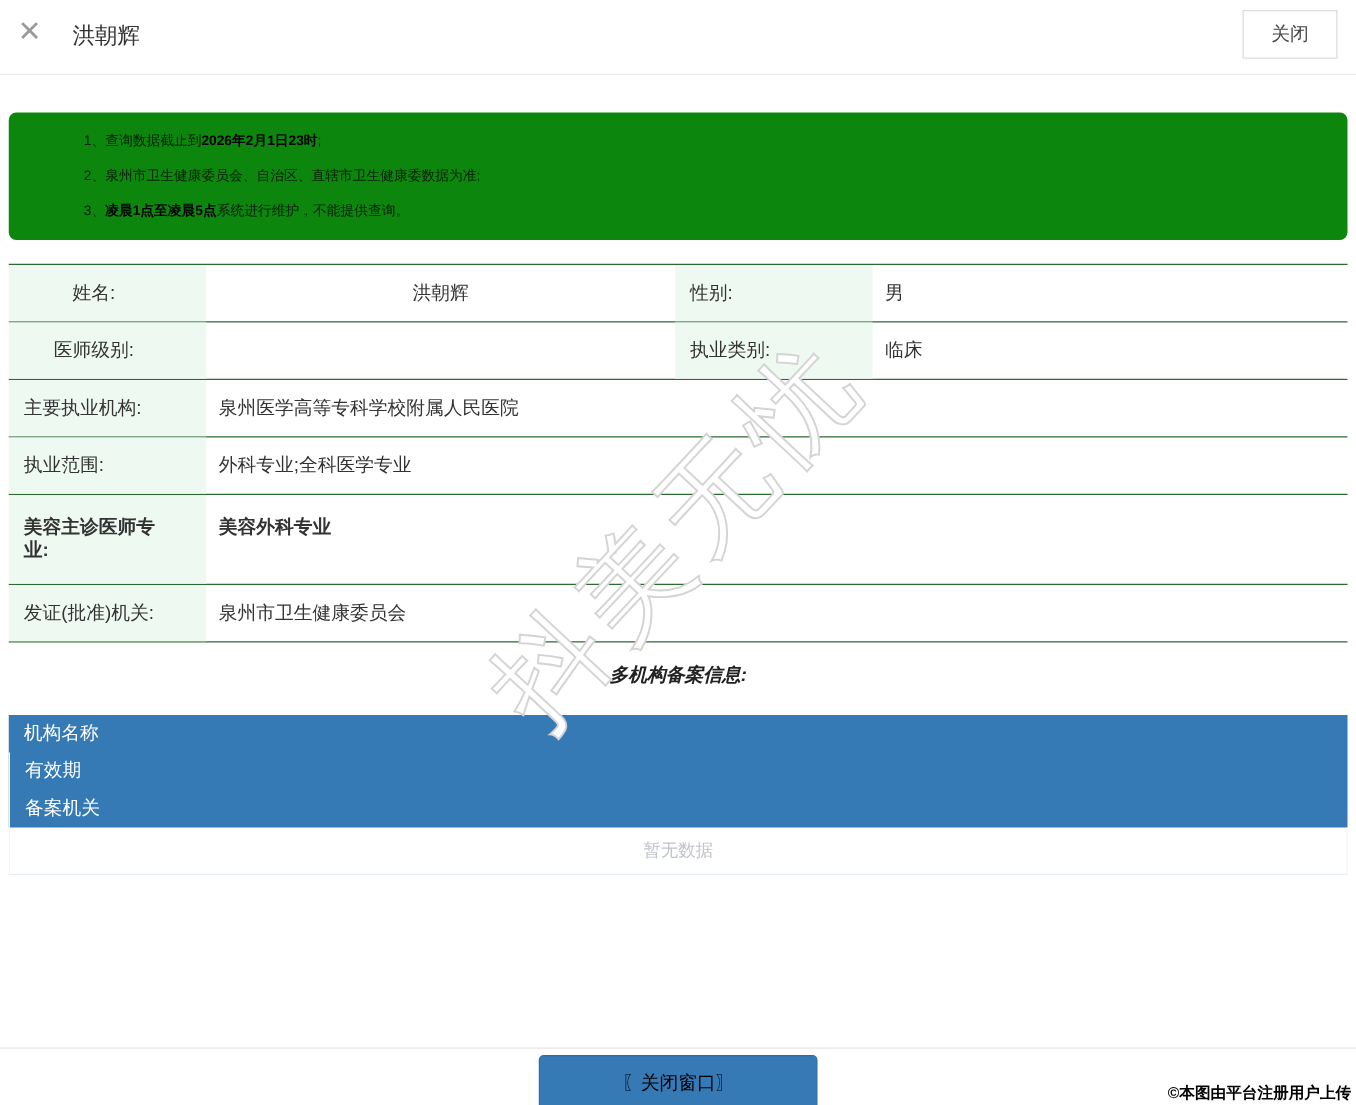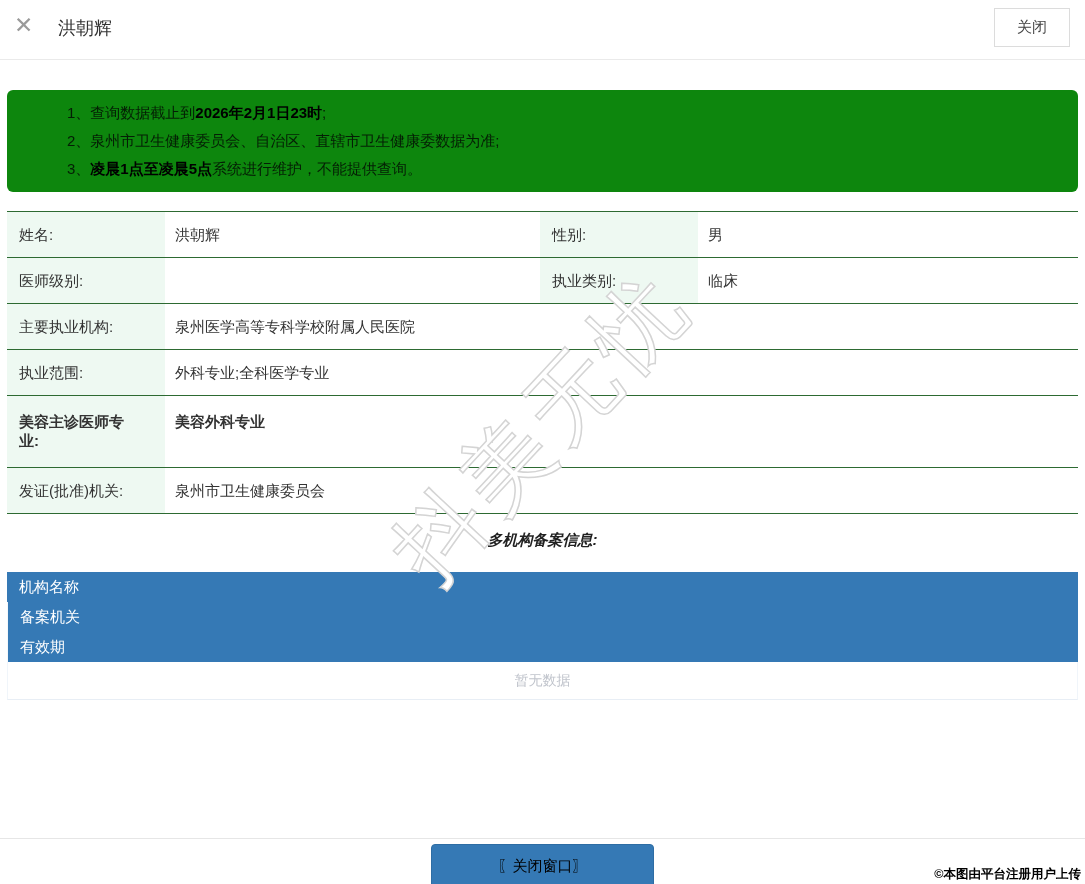--- a/index.html
+++ b/index.html
@@ -46,36 +46,36 @@
 
   
   .notice {
     margin: 30px 7px 0 7px;
     background: var(--green, #0d860d);
     border-radius: 6px;
     padding: 9px 20px 9px 60px;
     color: #041c04;
   }
   .notice p {
-    font-size: 15px;
+    font-size: 11px;
     line-height: 28px;
     color: #051e05;
   }
   .notice b { color: #000; }
 
   
   .profile {
     margin: 19px 7px 0 7px;
     border-top: 1px solid var(--line, #2d6a32);
   }
   .p-row {
     display: flex;
     border-bottom: 1px solid var(--line, #2d6a32);
   }
-  .half-l { display: flex; width: 533px; }
+  .half-l { display: flex; width: 533px; text-align: center; }
   .half-r { display: flex; flex: 1; }
   .full   { display: flex; width: 100%; }
   .lbl {
     width: 158px;
     flex: 0 0 158px;
     padding: 13px 34px 13px 12px;
     background: var(--labelbg, #eef9f2);
     font-size: 15px;
     line-height: 19px;
     color: #333;
@@ -235,22 +235,22 @@
       <div class="val">泉州市卫生健康委员会</div>
     </div>
   </div>
 </div>
 
 <div class="records-title">多机构备案信息:</div>
 
 <div class="records">
   <div class="rec-head">
     <div class="cell c1">机构名称</div>
+    <div class="cell c2">有效期</div>
     <div class="cell c3">备案机关</div>
-    <div class="cell c2">有效期</div>
   </div>
   <div class="rec-empty">暂无数据</div>
 </div>
 
 <div class="watermark">抖美无忧</div>
 
 <div class="footer">
   <button class="close-window-btn">〖关闭窗口〗</button>
 </div>
 <div class="copyright">©本图由平台注册用户上传</div>

